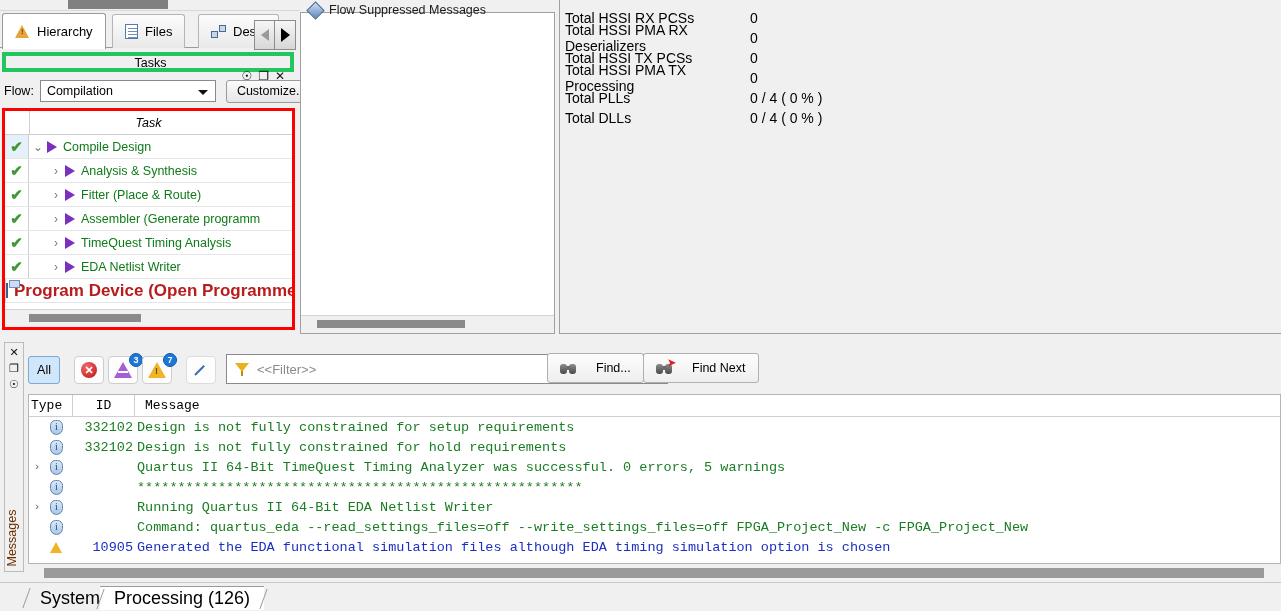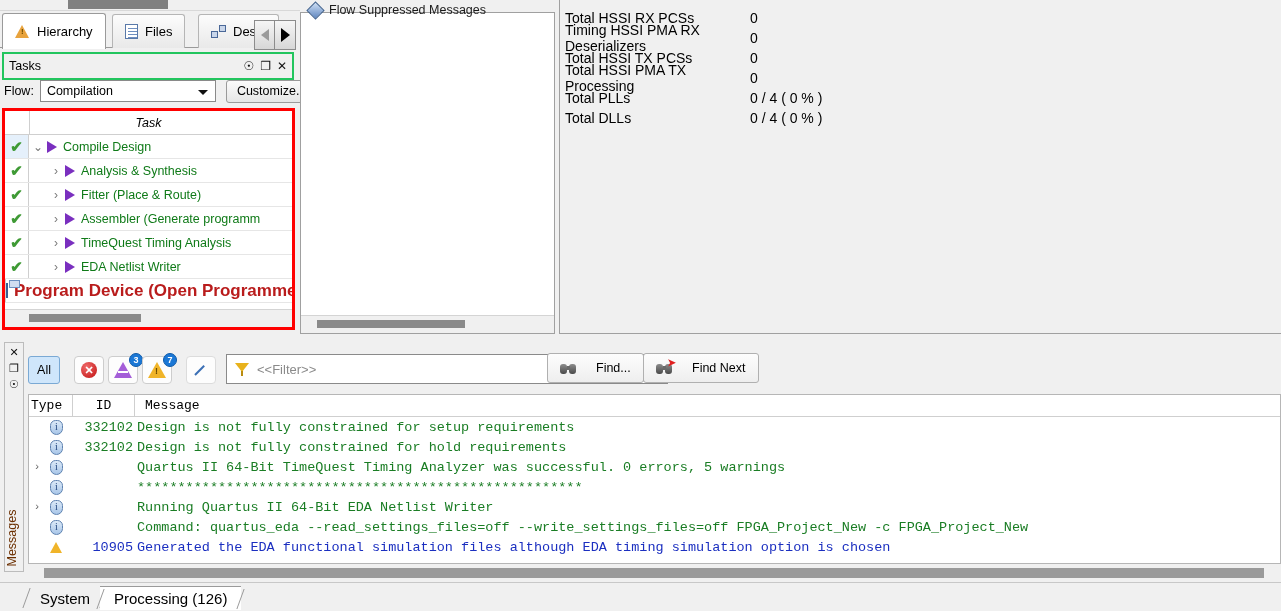--- a/index.html
+++ b/index.html
@@ -73,23 +73,23 @@
   .ico-design i{position:absolute;display:block;background:#c9d6ea;border:1px solid #4a6898;}
   .ico-design i.a{left:0;top:6px;width:7px;height:7px;}
   .ico-design i.b{left:8px;top:0;width:7px;height:7px;}
 
   
   .tasks-panel {
     position: absolute; left: 0; top: 52px; width: 296px; height: 282px;
     background: #f0f0f0;
   }
   .tasks-titlebar {
-    position: absolute; left: 2px; top: 0px; right: 2px; height: 28px;
-    background: #f0f0f0; border: 2px solid #22c55e;
-    display: flex; align-items: center;
+    position: absolute; left: 2px; top: 0px; right: 2px; height: 20px;
+    background: #f0f0f0; border: 4px solid #22c55e;
+    display: flex; align-items: center; flex-direction: column;
   }
   .tasks-title { margin-left: 5px; font-size: 12.5px; }
   .tasks-btns { margin-left: auto; display: flex; align-items: center; gap: 6px; margin-right: 5px; }
   .tb-ico { font-size: 12px; line-height: 1; color: #111; cursor: default; }
 
   .flow-row {
     position: absolute; left: 4px; top: 26px; height: 26px;
     display: flex; align-items: center; gap: 6px;
   }
   .flow-label { font-size: 12.5px; }
@@ -271,21 +271,21 @@
   }
   .ico-i:after{content:"i";position:absolute;left:4.5px;top:0px;font-size:10px;color:#22467d;font-family:"Liberation Serif",serif;}
   .ico-warn-row { width:0;height:0;border-left:6px solid transparent;border-right:6px solid transparent;border-bottom:11px solid #f0b429;position:relative;}
   .msg-hscroll { position:absolute; left:28px; bottom:2px; width:1251px; height:14px; background:#f0f0f0; }
   .msg-hscroll .thumb{ position:absolute; left:16px; top:2px; width:1220px; height:10px; background:#9a9a9a;}
 
   
   .bottom-tabs { position:absolute; left:0; top:582px; width:1281px; height:29px; background:#f0f0f0; border-top:1px solid #c8c8c8;}
   .btab {
     position:absolute; top:3px; height:24px; padding:0 14px;
-    display:flex; align-items:center; font-size:15px;
+    display:flex; align-items:center; font-size:18px;
     background:#f0f0f0;
   }
   .btab::before{content:"";position:absolute;left:0;top:2px;width:1px;height:20px;background:#9a9a9a;transform:skewX(-20deg);}
   .btab::after {content:"";position:absolute;right:0;top:2px;width:1px;height:20px;background:#9a9a9a;transform:skewX(-20deg);}
   .btab.active { background:#ffffff; border-top:1px solid #9a9a9a; }
   .btab-sys { left: 26px; }
   .btab-proc { left: 100px; }
 </style>
 </head>
 <body>
@@ -435,21 +435,21 @@
     <div class="stats-inner">
       <div class="stat-row">
         <span class="stat-name stat-partial"></span>
         <span class="stat-val stat-partial"></span>
       </div>
       <div class="stat-row">
         <span class="stat-name">Total HSSI RX PCSs</span>
         <span class="stat-val">0</span>
       </div>
       <div class="stat-row">
-        <span class="stat-name">Timing HSSI PMA RX Deserializers</span>
+        <span class="stat-name">Total HSSI PMA RX Deserializers</span>
         <span class="stat-val">0</span>
       </div>
       <div class="stat-row">
         <span class="stat-name">Total HSSI TX PCSs</span>
         <span class="stat-val">0</span>
       </div>
       <div class="stat-row">
         <span class="stat-name">Total HSSI PMA TX Processing</span>
         <span class="stat-val">0</span>
       </div>

